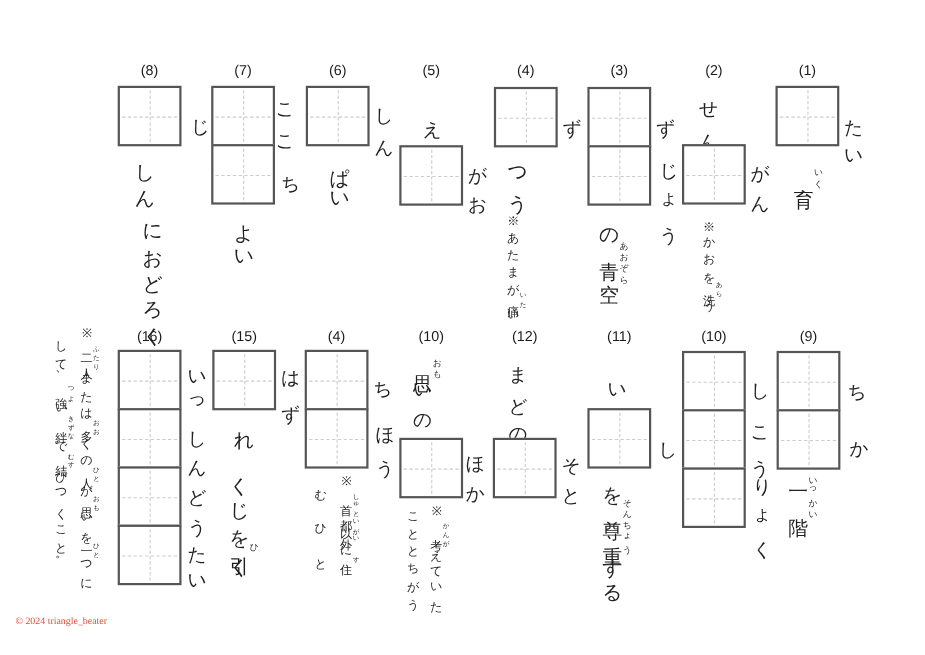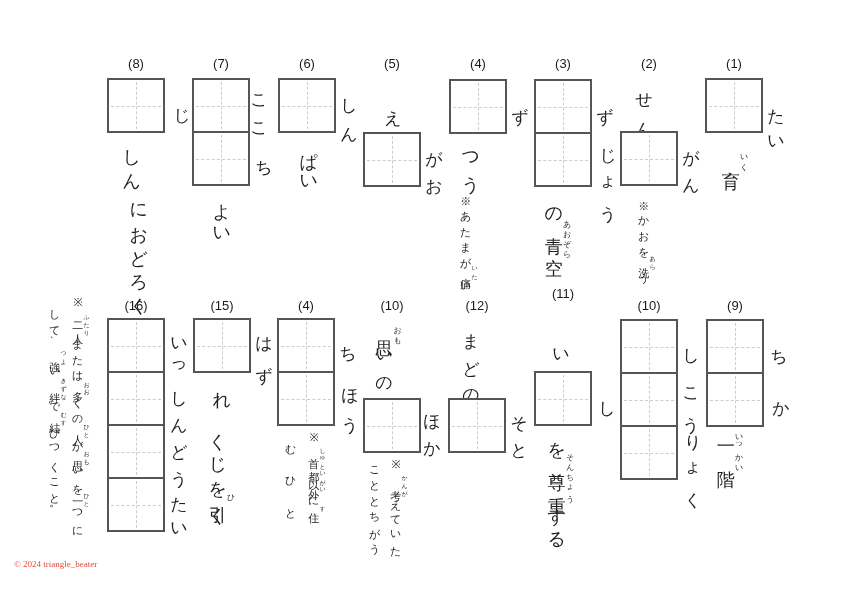--- a/index.html
+++ b/index.html
@@ -135,21 +135,21 @@
       <div class="box"></div>
       <div class="box"></div>
       <div class="box"></div>
     </div>
     <div class="v main" style="left:681px;top:336px;">し</div>
     <div class="v main" style="left:681px;top:376px;">こう</div>
     <div class="v main" style="left:683px;top:423px;">りょく</div>
   </div>
 
   <div>
-    <div class="plabel" style="left:534px;top:286px;width:58px;">(11)</div>
+    <div class="plabel" style="left:534px;top:298px;width:58px;">(11)</div>
     <div class="v main" style="left:551px;top:337px;">い</div>
     <div class="boxcol" style="left:534px;top:371px;">
       <div class="box"></div>
     </div>
     <div class="v main" style="left:597px;top:389px;">し</div>
     <div class="v run" style="left:546px;top:429px;">を<ruby>尊<rt>そん</rt></ruby><ruby>重<rt>ちょう</rt></ruby>する</div>
   </div>
 
   <div>
     <div class="plabel" style="left:448px;top:298px;width:58px;">(12)</div>

